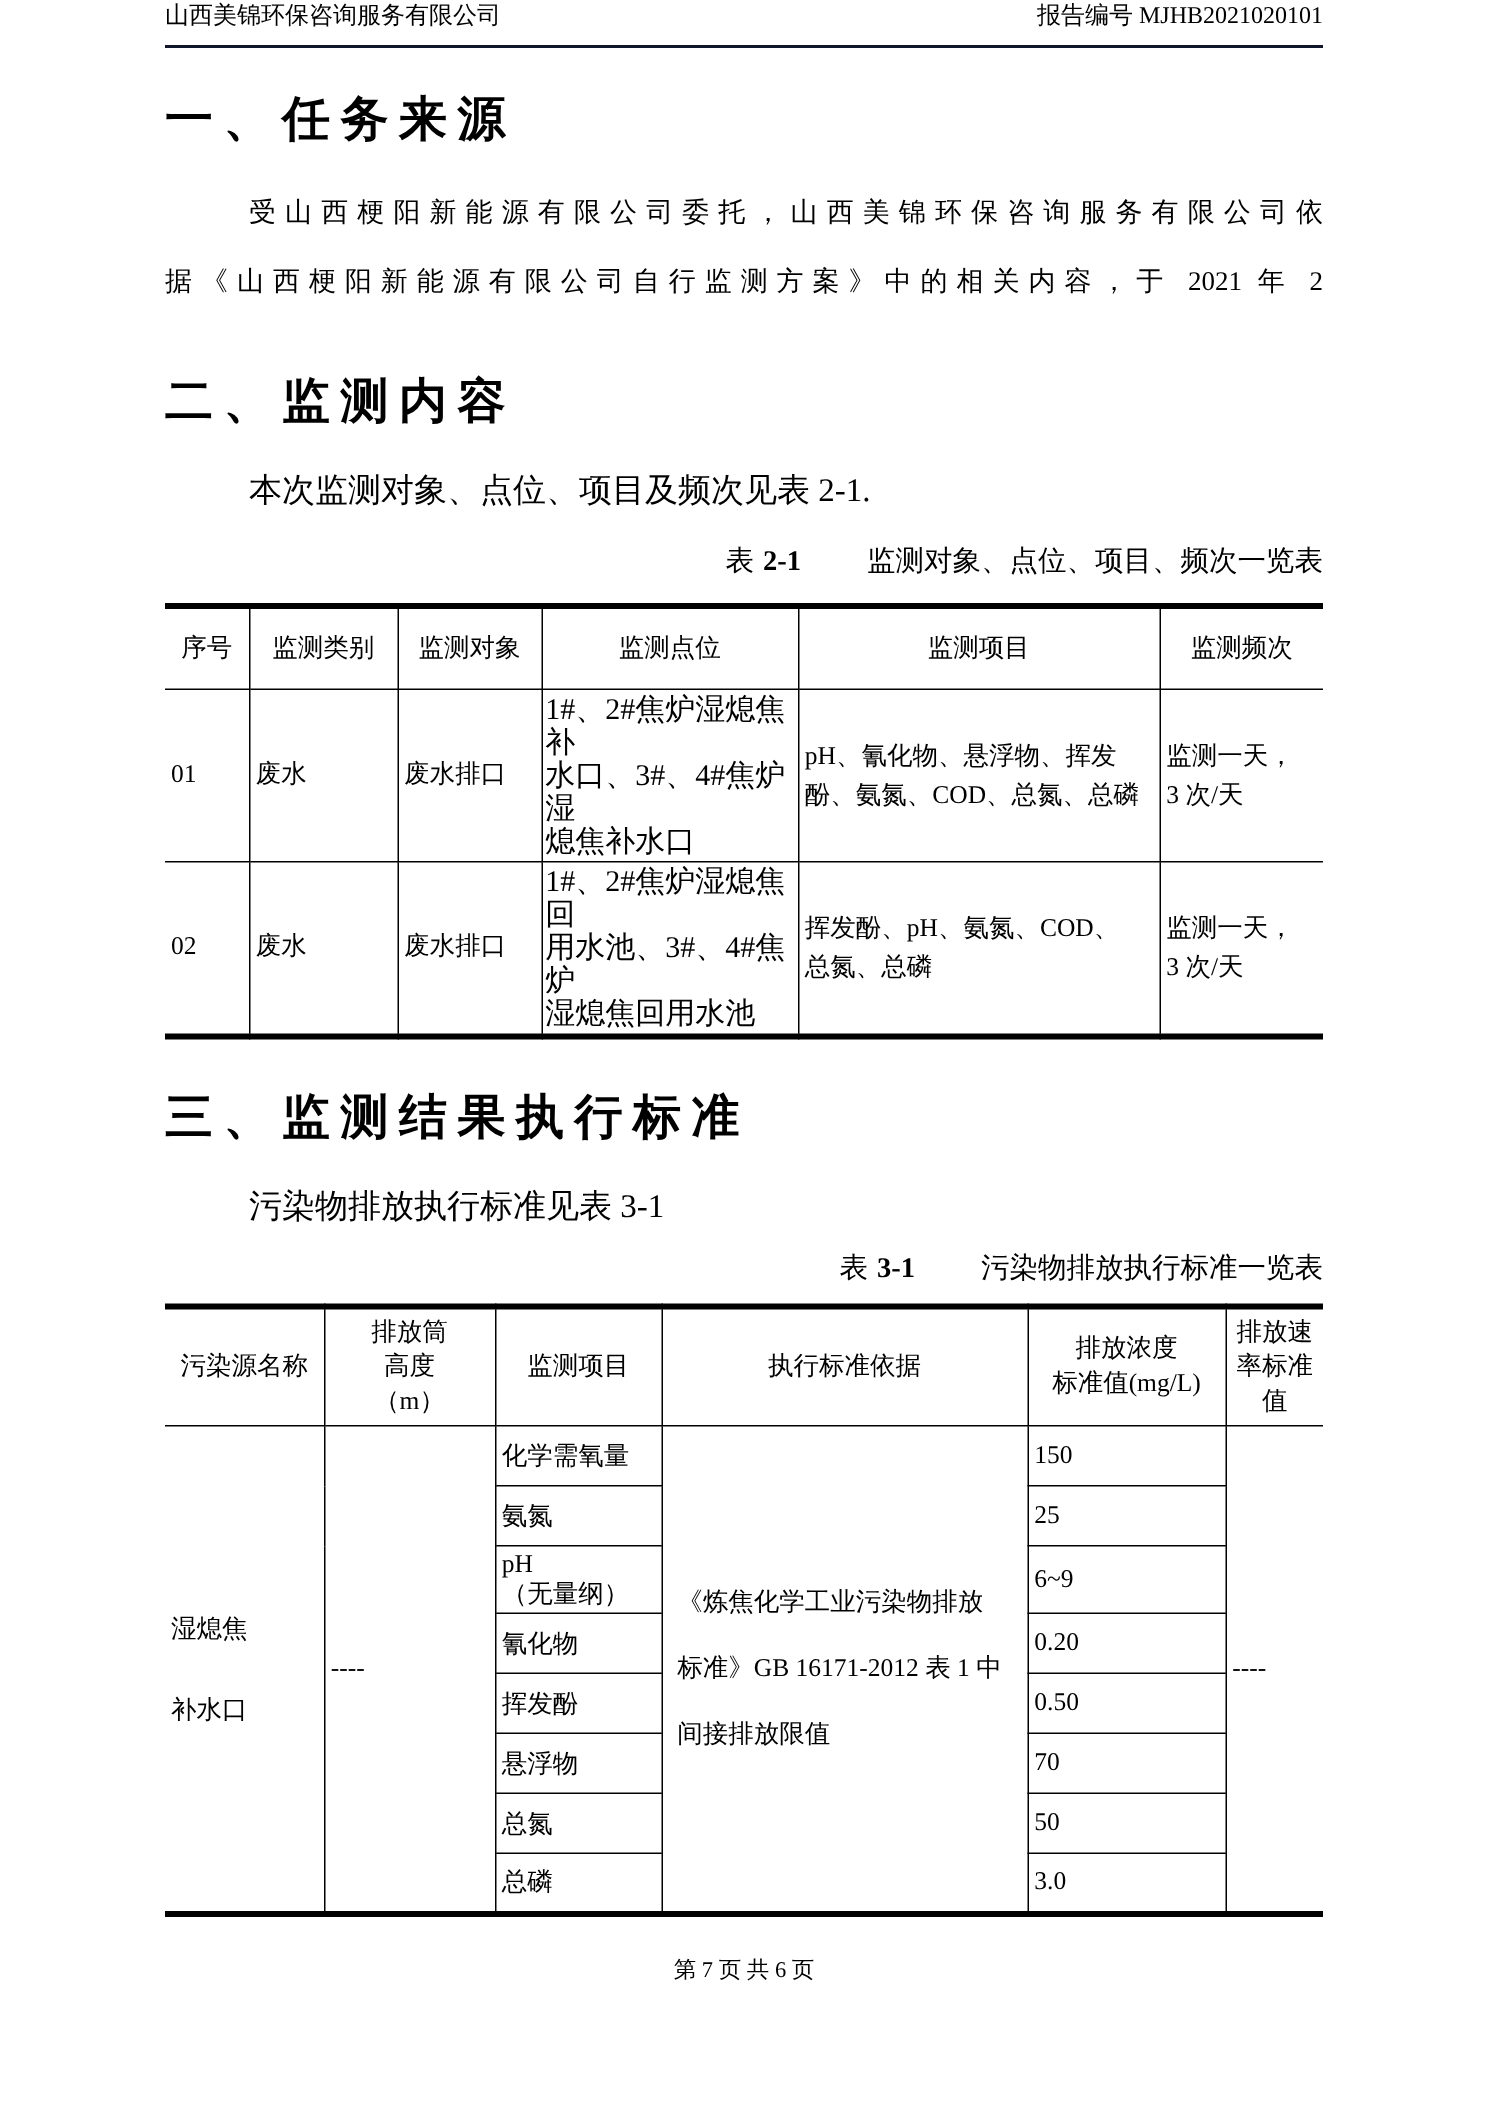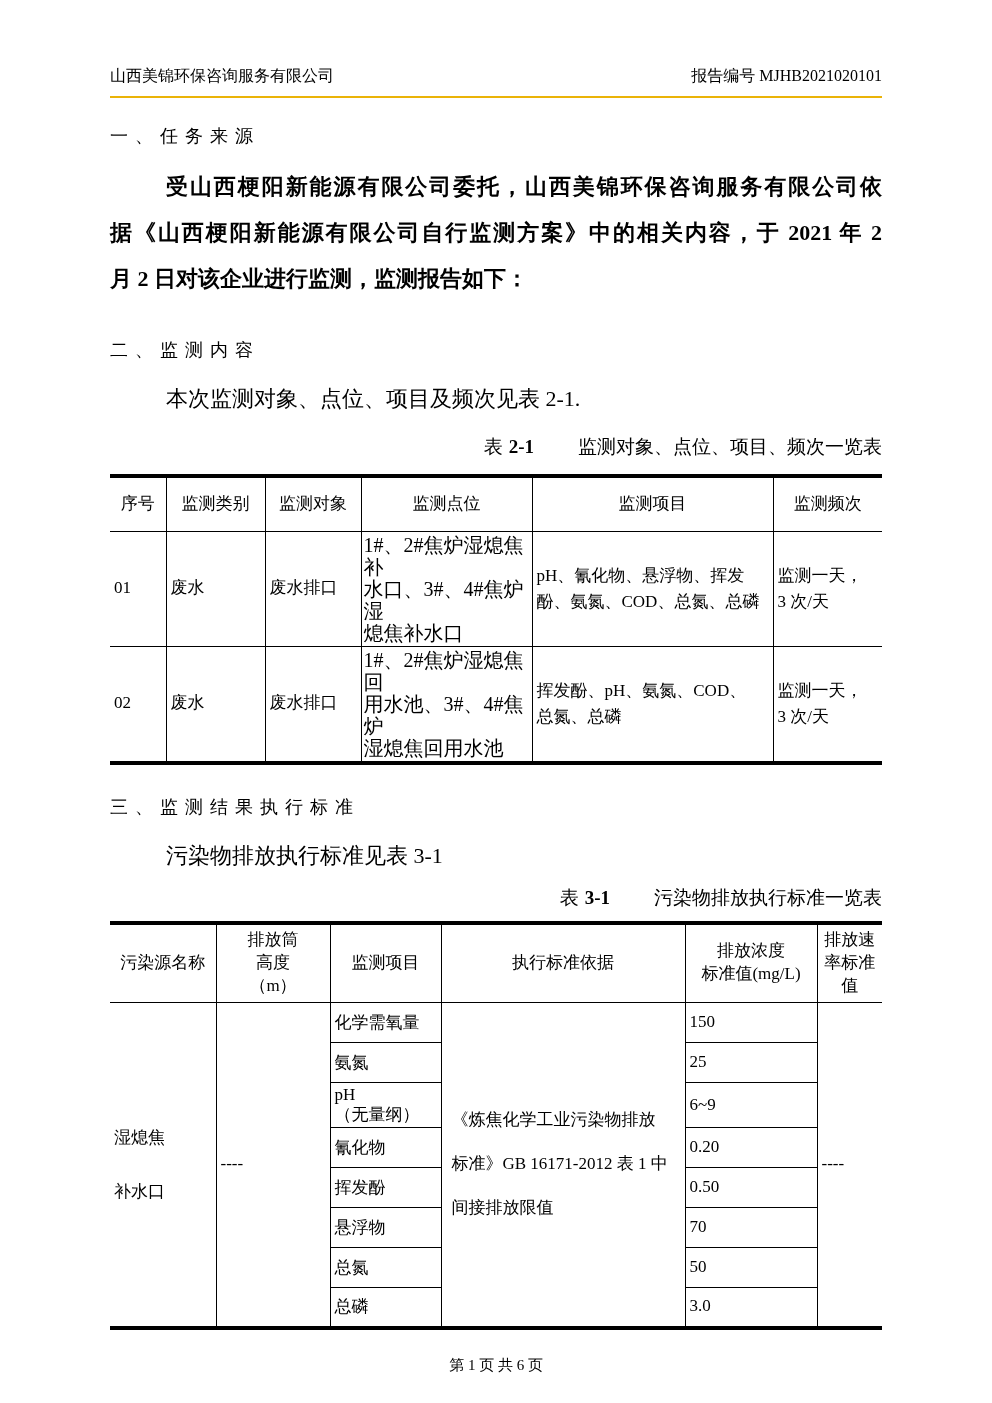--- a/index.html
+++ b/index.html
@@ -5,37 +5,37 @@
   html,body { margin:0; padding:0; background:#ffffff; }
   body {
     width:992px; height:1403px;
     font-family:"Liberation Serif","DejaVu Serif",serif;
     color:#000; position:relative; overflow:hidden;
   }
   .page { padding:0 110px; }
 
   
   .page-header {
-    padding-top:66px; padding-bottom:9px;
-    border-bottom:2px solid #eab308;
+    padding-bottom:9px;
+    border-bottom:2px solid #0f172a;
     display:flex; justify-content:space-between; align-items:flex-end;
     font-size:16px;
     gap:40px;
   }
 
   
   .sec-heading {
-    font-size:18px; font-weight:normal; letter-spacing:7px;
+    font-size:32px; font-weight:bold; letter-spacing:7px;
     margin:26px 0 0 0;
   }
   .sec-heading.h2 { margin-top:36px; }
   .sec-heading.h3 { margin-top:30px; }
 
   
-  .para { margin-top:16px; font-size:22px;font-weight:bold; }
+  .para { margin-top:16px; font-size:18px; }
   .para-line { line-height:46px; text-align:justify; }
   .para-line.just { text-align-last:justify; }
   .para-line.first { text-indent:56px; }
 
   .intro { margin-top:22px; font-size:22px; line-height:30px; padding-left:56px; }
   .intro.i3 { margin-top:22px; }
 
   .caption { margin-top:20px; text-align:right; font-size:19px; line-height:26px; }
   .caption .cap-prefix { margin-right:6px; }
   .caption .cap-num { font-weight:bold; margin-right:44px; }
@@ -81,21 +81,20 @@
   <div class="page-header">
     <span>山西美锦环保咨询服务有限公司</span>
     <span>报告编号 MJHB2021020101</span>
   </div>
 
   <div class="sec-heading h1">一、任务来源</div>
 
   <div class="para">
     <div class="para-line first just">受山西梗阳新能源有限公司委托，山西美锦环保咨询服务有限公司依</div>
     <div class="para-line just">据《山西梗阳新能源有限公司自行监测方案》中的相关内容，于 2021 年 2</div>
-    <div class="para-line">月 2 日对该企业进行监测，监测报告如下：</div>
   </div>
 
   <div class="sec-heading h2">二、监测内容</div>
 
   <div class="intro">本次监测对象、点位、项目及频次见表 2-1.</div>
 
   <div class="caption">
     <span class="cap-prefix">表</span><span class="cap-num">2-1</span><span>监测对象、点位、项目、频次一览表</span>
   </div>
 
@@ -213,16 +212,16 @@
       <td>50</td>
     </tr>
     <tr class="drow">
       <td class="item-name-cell pre">总磷</td>
       <td>3.0</td>
     </tr>
   </tbody>
     </table>
 
   <div class="page-footer">
-    <span>第 1 页 共 6 页</span>
+    <span>第 7 页 共 6 页</span>
   </div>
 
 </div>
 
 </body></html>

